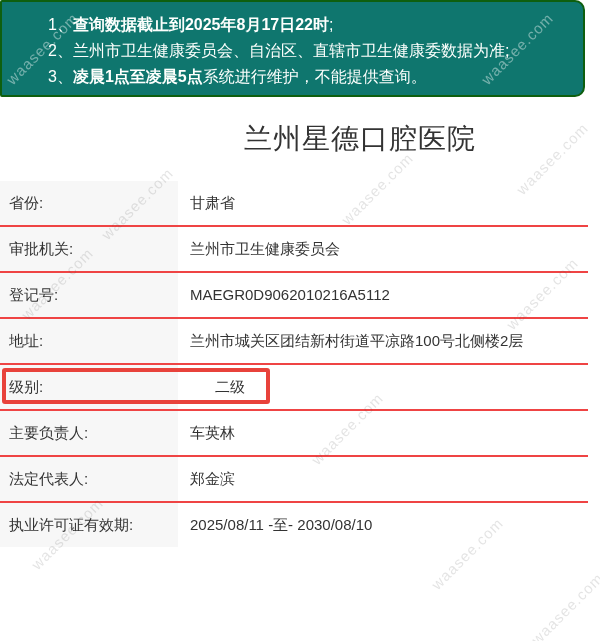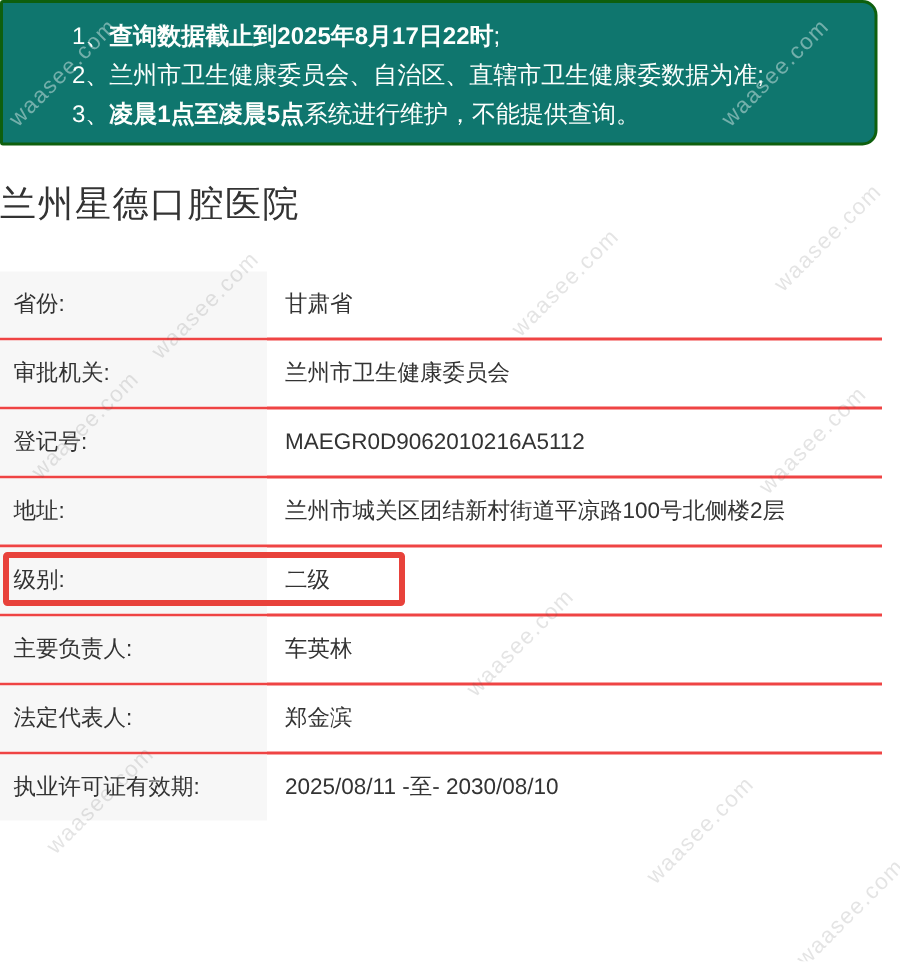--- a/index.html
+++ b/index.html
@@ -7,32 +7,32 @@
     font-family:"Liberation Sans","DejaVu Sans",sans-serif; color:#333; }
   .stage { position:relative; width:600px; height:641px; overflow:hidden; background:#fff; }
 
   
   .notice-box { position:absolute; left:0; top:0; width:585px; height:97px;
     background:#0f766e; border:2px solid #0e5f0e; border-radius:2px 10px 10px 2px;
     padding:10px 10px 0 46px; color:#fdfffd; font-size:16px; line-height:26px; z-index:2; }
   .notice-line b { font-weight:bold; }
 
   
-  .page-title { position:absolute; left:0; top:120px; width:476px; text-align:left;
-    font-size:24px; font-weight:500; color:#333; letter-spacing:1px; z-index:2; }
+  .page-title { position:absolute; left:0; top:120px; width:476px; text-align:right;
+    font-size:28px; font-weight:500; color:#333; letter-spacing:1px; z-index:2; }
 
   
   .info-table { position:absolute; left:0; top:181px; width:600px; z-index:2; }
   .row { display:flex; width:588px; }
   .row + .row { border-top:2px solid #ef4444; }
   .cell-label { width:178px; background:#f7f7f7; padding:12px 6px 12px 9px;
     font-size:15px; line-height:20px; }
   .cell-value { flex:1; padding:12px 6px 0 12px; font-size:15px; line-height:20px; }
   .row-tall .cell-label, .row-tall .cell-value { padding-top:6px; padding-bottom:6px; line-height:28px; }
-  .row-level { position:relative; }
+  .row-level { position:relative;gap:25px; }
   .highlight-box { position:absolute; left:2px; top:3px; width:268px; height:36px;
     border:4px solid #e8423b; border-radius:3px; pointer-events:none; z-index:3; }
 
   
   .wm { position:absolute; font-size:15px; letter-spacing:1px; white-space:nowrap;
     transform:rotate(-45deg); transform-origin:center; pointer-events:none; z-index:4; }
   .wm-light { color:rgba(255,255,255,0.42); }
   .wm-gray { color:rgba(90,90,90,0.16); }
   .wm1 { left:-5px;  top:40px;  }
   .wm2 { left:470px; top:40px;  }

